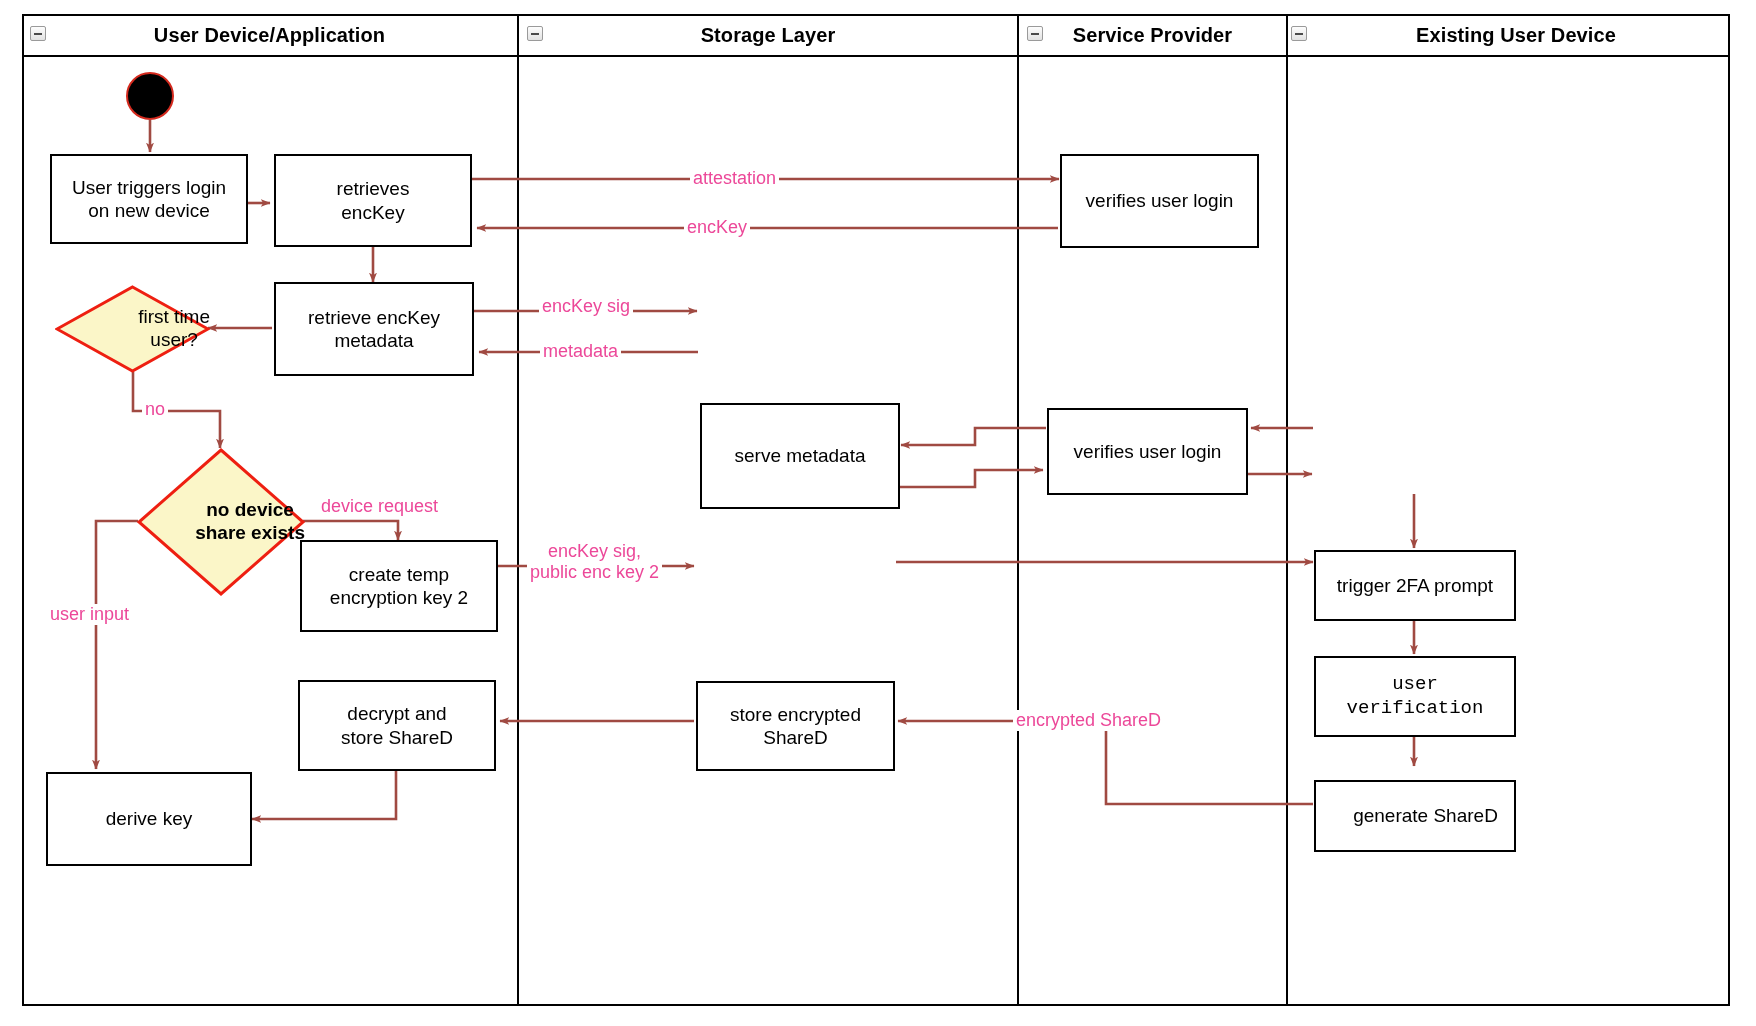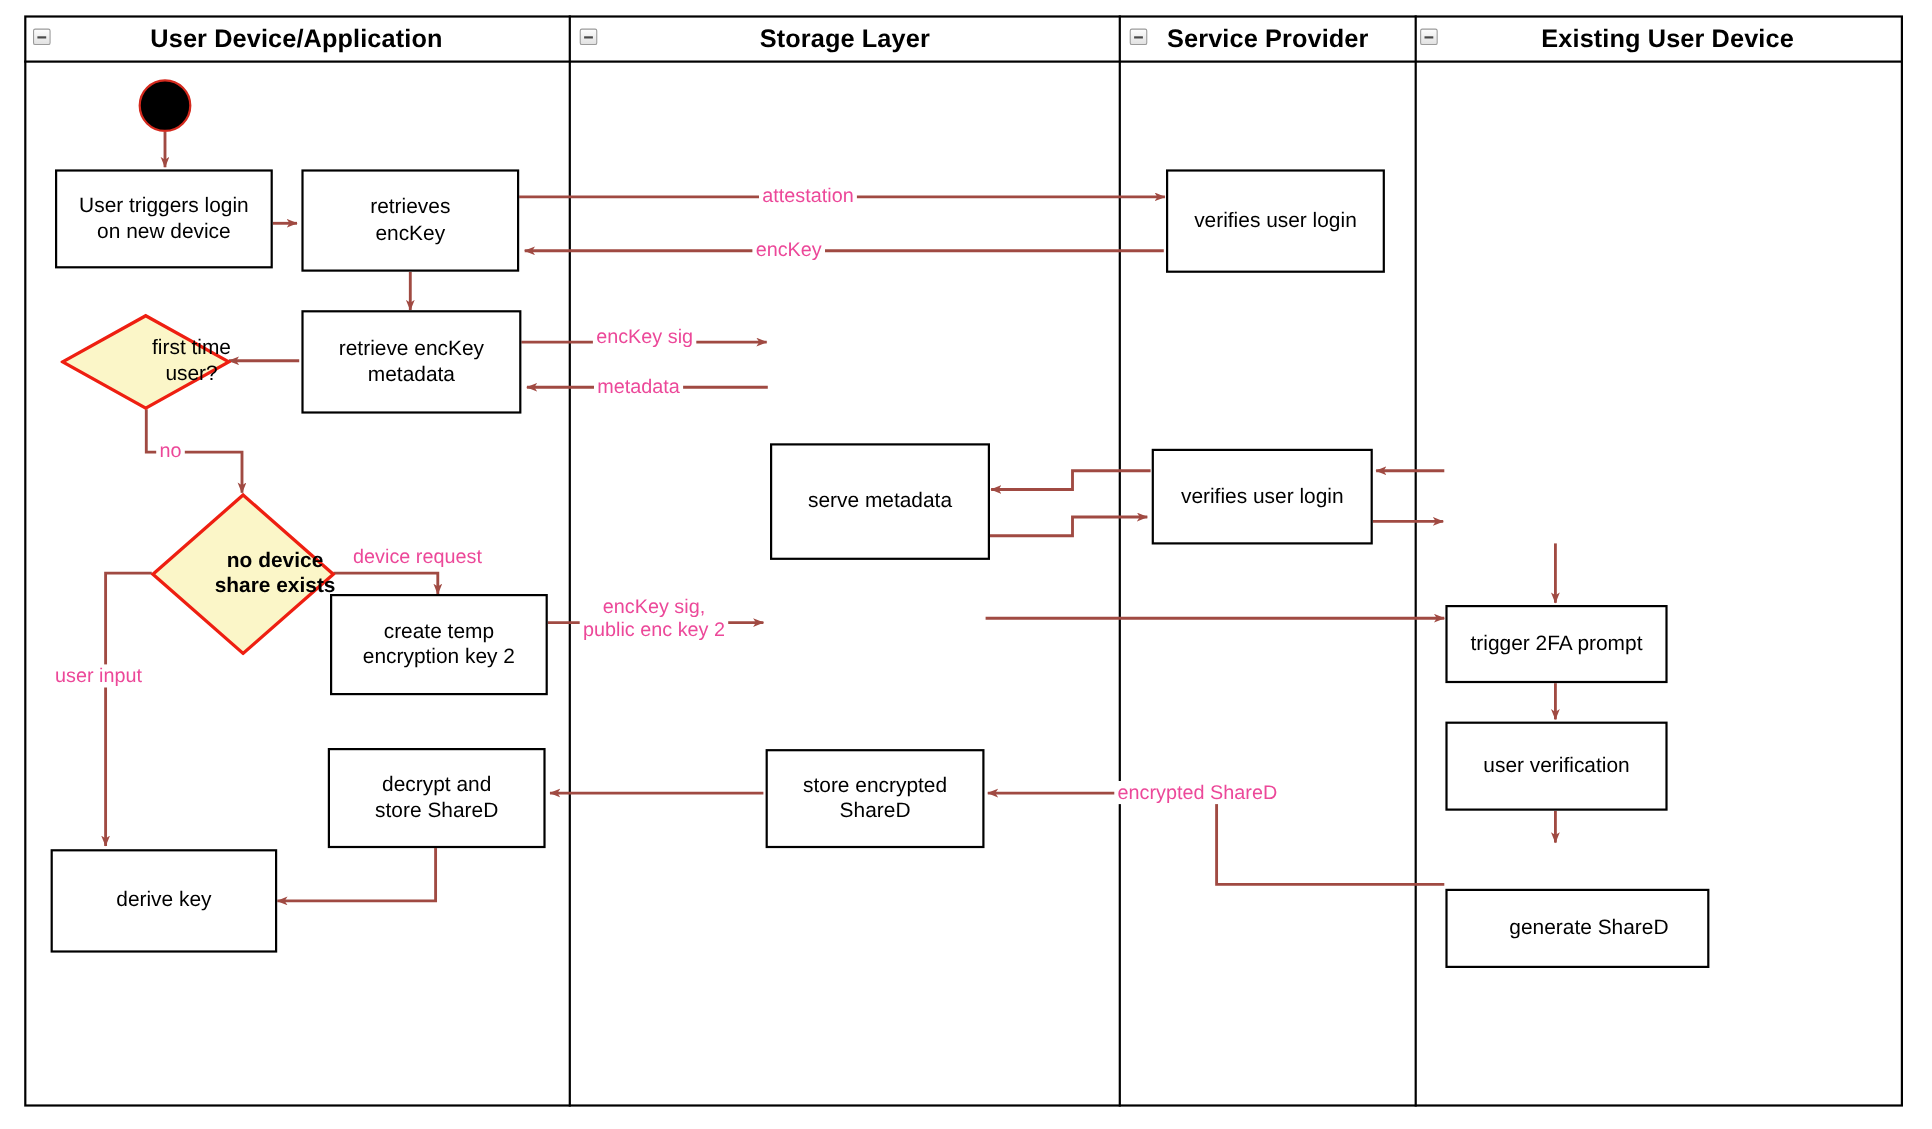--- a/index.html
+++ b/index.html
@@ -7,21 +7,21 @@
   #canvas{position:relative;width:1756px;height:1026px;background:#ffffff;overflow:hidden;}
 
   
   .lane-frame{position:absolute;left:22px;top:14px;width:1708px;height:992px;
               border:2px solid #000;box-sizing:border-box;}
   .lane-headrow{position:absolute;left:22px;top:14px;width:1708px;height:43px;
                 border-bottom:2px solid #000;box-sizing:border-box;}
   .lane-sep{position:absolute;top:14px;width:0;border-left:2px solid #000;height:992px;}
   .lane-head{position:absolute;top:14px;height:43px;display:flex;align-items:center;
              justify-content:center;box-sizing:border-box;}
-  .lane-head .title{font-weight:bold;font-size:23px;color:#000;letter-spacing:.1px;}
+  .lane-head .title{font-weight:bold;font-size:20px;color:#000;letter-spacing:.1px;}
   .collapse-icon{position:absolute;left:8px;top:12px;width:16px;height:15px;
      background:linear-gradient(#fdfdfd,#e2e2e2);border:1px solid #9a9a9a;border-radius:2px;
      box-sizing:border-box;}
   .collapse-icon::after{content:"";position:absolute;left:3px;top:6px;width:8px;height:2px;
      background:#4a4a4a;}
 
   
   .node{position:absolute;border:2px solid #000;background:#fff;box-sizing:border-box;
         display:flex;align-items:center;justify-content:center;text-align:center;
         font-size:19px;color:#000;line-height:1.22;padding:2px 6px;}
@@ -216,27 +216,27 @@
       </span>
   </div>
 
 
   <div class="node" style="left:1314px;top:550px;width:202px;height:71px;">
     <span>
         <span>trigger 2FA prompt</span>
       </span>
   </div>
 
-  <div class="node" style="left:1314px;top:656px;width:202px;height:81px;">
+  <div class="node" style="left:1314px;top:656px;width:202px;height:81px;font-family:Liberation Mono, monospace;">
     <span>
         <span>user verification</span>
       </span>
   </div>
 
-  <div class="node" style="left:1314px;top:808px;width:240px;height:72px;padding-left:27px;">
+  <div class="node" style="left:1314px;top:780px;width:202px;height:72px;padding-left:27px;">
     <span>
         <span>generate ShareD</span>
       </span>
   </div>
 
   <div class="elabel" style="left:690px;top:168px;">attestation</div>
   <div class="elabel" style="left:684px;top:217px;">encKey</div>
   <div class="elabel" style="left:539px;top:296px;">encKey sig</div>
   <div class="elabel" style="left:540px;top:341px;">metadata</div>
   <div class="elabel" style="left:142px;top:399px;">no</div>

